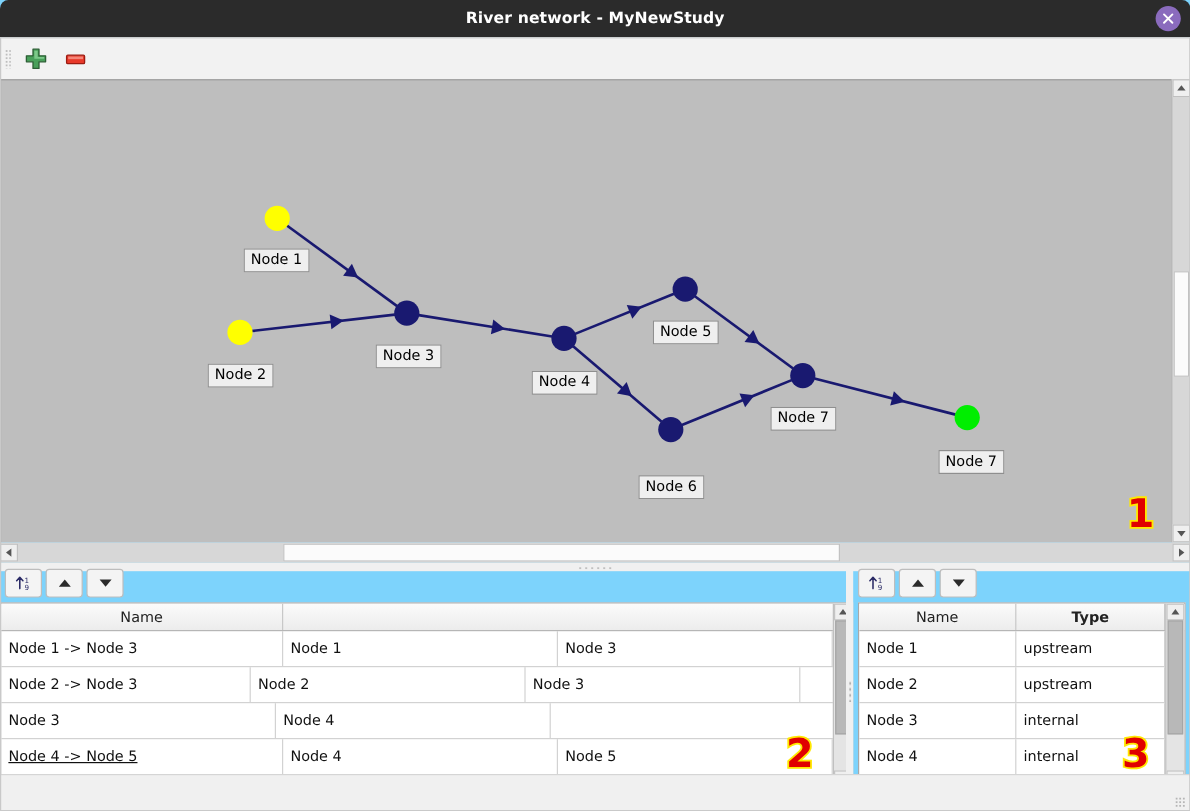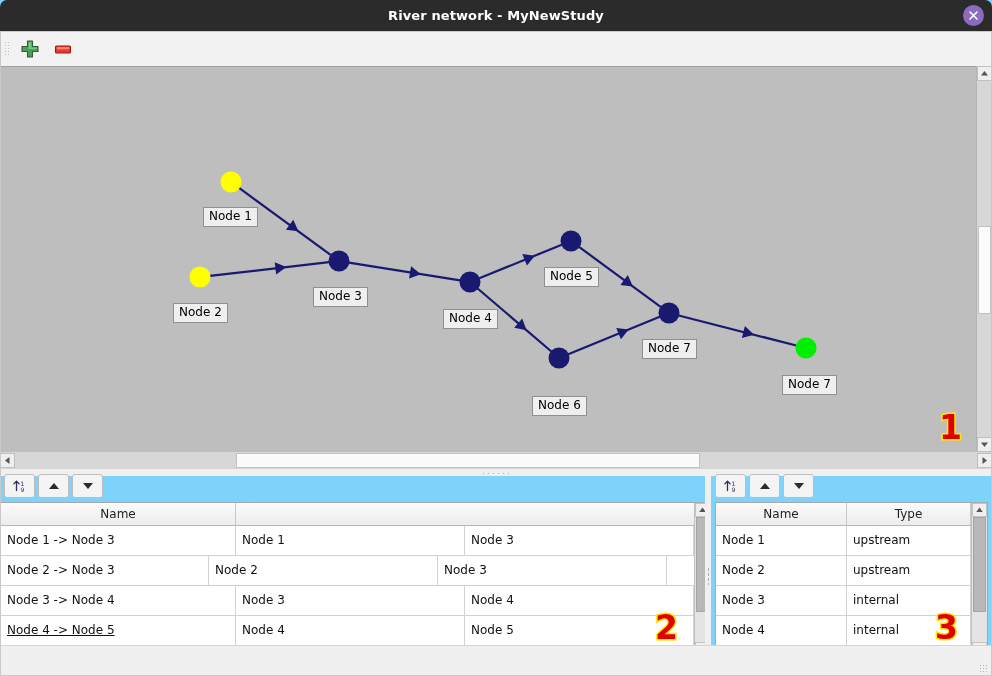--- a/index.html
+++ b/index.html
@@ -285,21 +285,20 @@
             <div class="gc" style="width: 235px;">Node 1 -&gt; Node 3</div>
             <div class="gc" style="width: 229px;">Node 1</div>
             <div class="gc" style="width: 229px;">Node 3</div>
           </div>
           <div class="grow">
             <div class="gc" style="width: 208px;">Node 2 -&gt; Node 3</div>
             <div class="gc" style="width: 229px;">Node 2</div>
             <div class="gc" style="width: 229px;">Node 3</div>
           </div>
           <div class="grow">
-            <div class="gc" style="width: 235px;">Node 3 -&gt; Node 4</div>
             <div class="gc" style="width: 229px;">Node 3</div>
             <div class="gc" style="width: 229px;">Node 4</div>
           </div>
           <div class="grow">
             <div class="gc" style="width: 235px; text-decoration: underline;">Node 4 -&gt; Node 5</div>
             <div class="gc" style="width: 229px;">Node 4</div>
             <div class="gc" style="width: 229px;">Node 5</div>
           </div>
           <div class="grow empty">
             <div class="gc" style="width: 235px;"></div>
@@ -344,21 +343,21 @@
       <div class="sbtn">
         <svg width="17" height="12" viewBox="0 0 17 12">
           <path d="M8.5 9 L13.5 3 L3.5 3 Z" fill="#2b2b2b"></path>
         </svg>
       </div>
     </div>
 
     <div class="grid" id="nodes-grid" style="left:4px;width:273px;height:155px;">
       <div class="grid-head" id="nodes-head">
           <div class="hc" style="width: 131px;">Name</div>
-          <div class="hc" style="width: 124px;">Type</div>
+          <div class="hc" style="width: 124px; font-weight: bold;">Type</div>
         </div>
       <div class="grid-body" id="nodes-body">
           <div class="grow">
             <div class="gc" style="width: 131px;">Node 1</div>
             <div class="gc" style="width: 124px;">upstream</div>
           </div>
           <div class="grow">
             <div class="gc" style="width: 131px;">Node 2</div>
             <div class="gc" style="width: 124px;">upstream</div>
           </div>

